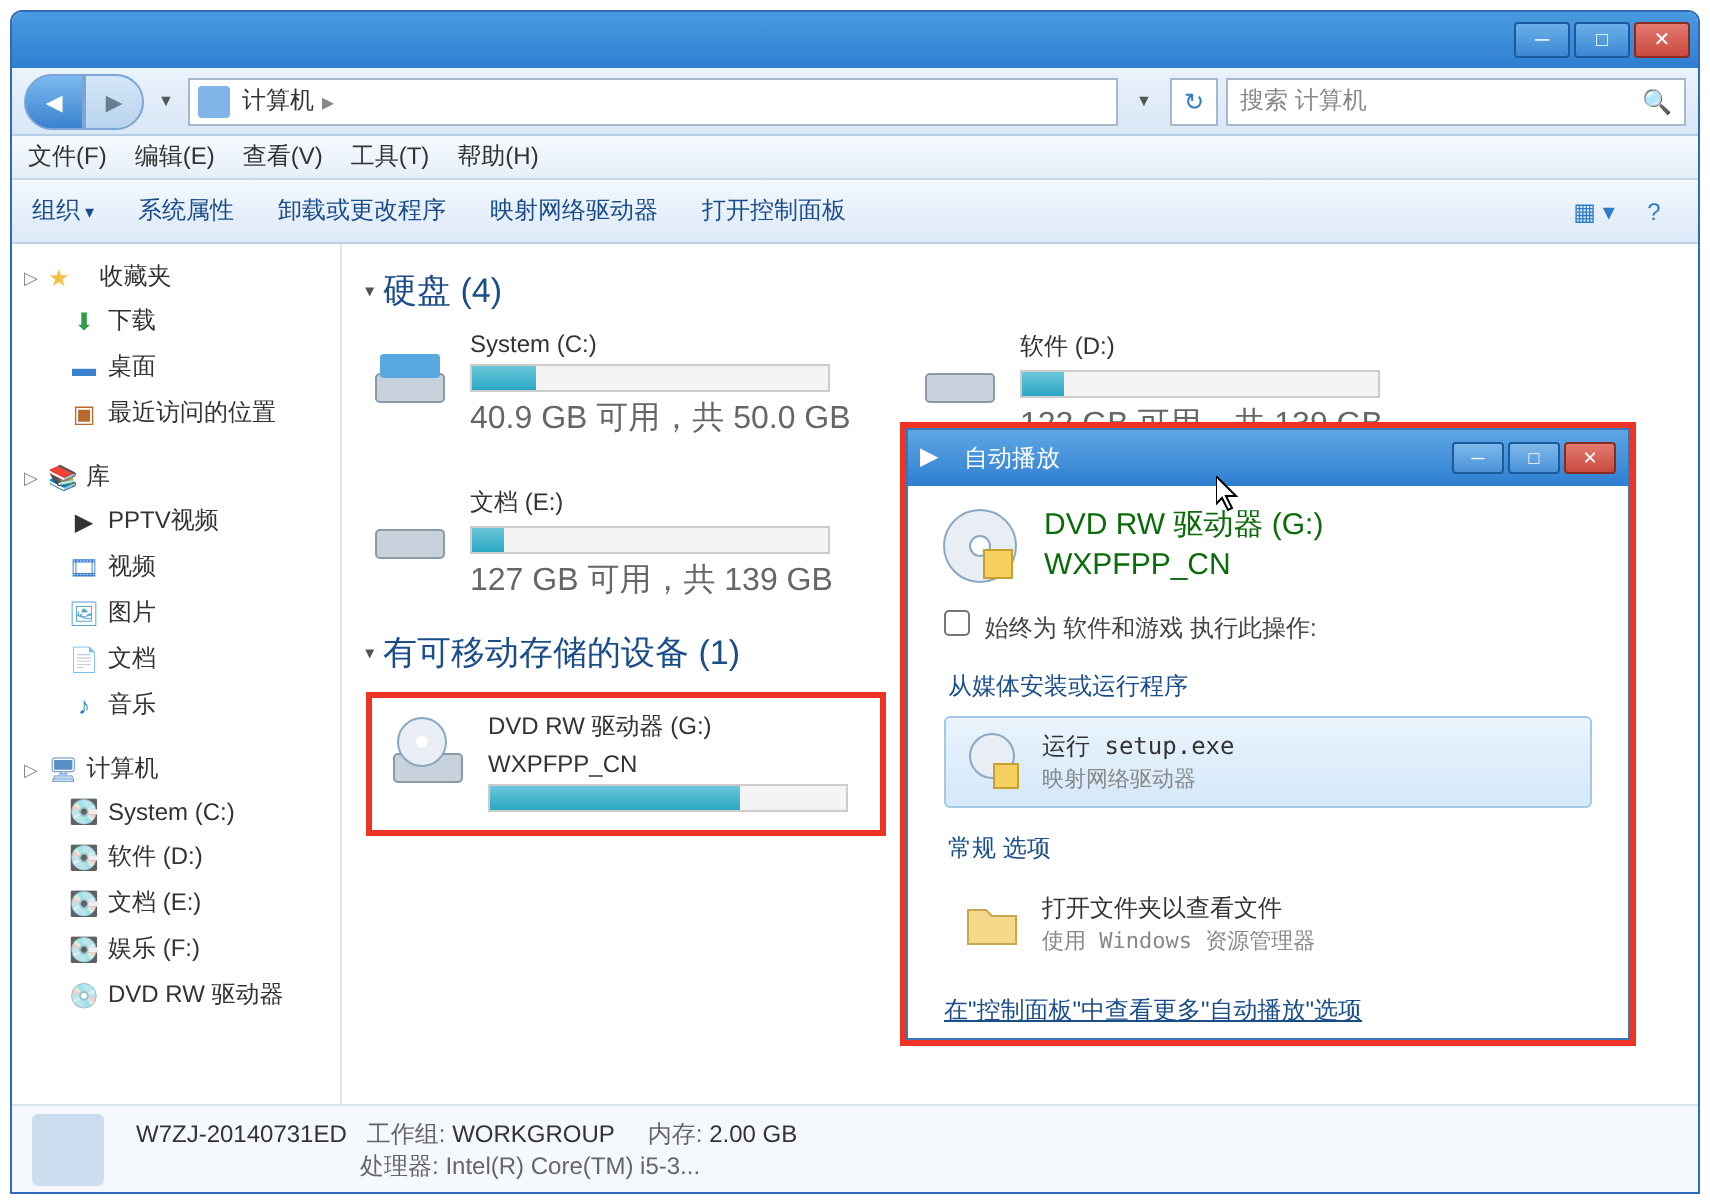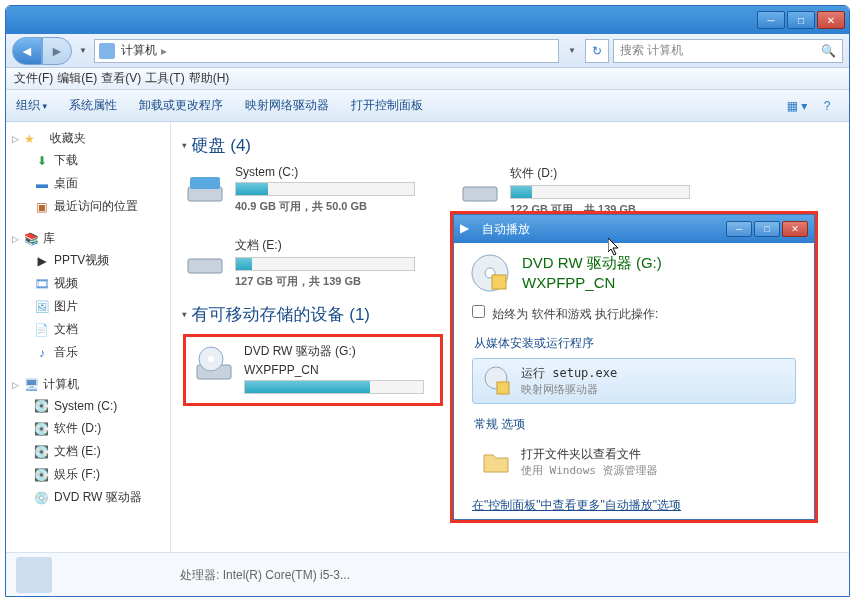--- a/index.html
+++ b/index.html
@@ -18,21 +18,21 @@
 .navbtn.fwd { border-radius: 0 14px 14px 0; background: linear-gradient(#d5e6f7, #b8d4ef); color: #6a7d90; }
 .navdrop { width: 14px; display: flex; align-items: center; justify-content: center; font-size: 8px; color: #555; }
 
 .pathbox { flex: 1; height: 24px; background: #fff; border: 1px solid #a5b8cc; display: flex; align-items: center; padding: 0 4px; font-size: 12px; color: #333; }
 .pathbox .icon { width: 16px; height: 16px; background: #7fb5e8; margin-right: 6px; border-radius: 2px; }
 .pathdrop { width: 18px; height: 22px; display: flex; align-items: center; justify-content: center; font-size: 8px; color: #555; }
 .refresh { width: 24px; height: 24px; border: 1px solid #a5b8cc; background: #fff; display: flex; align-items: center; justify-content: center; color: #2e7dc9; font-size: 12px; }
 .searchbox { width: 230px; height: 24px; background: #fff; border: 1px solid #a5b8cc; display: flex; align-items: center; padding: 0 6px; font-size: 12px; color: #888; }
 .searchbox .sicon { margin-left: auto; color: #2e7dc9; }
 
-.menubar { height: 22px; background: linear-gradient(#f7fbff, #e6eef8); border-bottom: 1px solid #c8d6e6; display: flex; align-items: center; padding: 0 8px; font-size: 12px; color: #333; gap: 4px; }
+.menubar { height: 22px; background: linear-gradient(#f7fbff, #e6eef8); border-bottom: 1px solid #c8d6e6; display: flex; align-items: center; padding: 0 8px; font-size: 12px; color: #333; gap: 14px; }
 .menubar span { cursor: default; }
 
 .toolbar { height: 32px; background: linear-gradient(#f3f8fe, #dce9f7); border-bottom: 1px solid #c0d2e6; display: flex; align-items: center; padding: 0 10px; font-size: 12px; color: #1a4d8a; gap: 22px; }
 .toolbar .dropdown::after { content: " ▾"; font-size: 9px; }
 .toolbar .right { margin-left: auto; display: flex; gap: 6px; }
 .toolbar .iconbtn { width: 24px; height: 22px; display: flex; align-items: center; justify-content: center; color: #2e7dc9; }
 
 .content { display: flex; height: 430px; }
 .sidebar { width: 165px; background: #fff; border-right: 1px solid #e0e6ee; padding: 6px 0; overflow-y: auto; font-size: 12px; }
 .sidegroup { margin-bottom: 10px; }
@@ -44,21 +44,21 @@
 .main { flex: 1; padding: 8px 12px; overflow-y: auto; position: relative; }
 .section-head { font-size: 17px; color: #1a4d8a; margin: 4px 0 8px 0; display: flex; align-items: center; }
 .section-head::before { content: "▸"; font-size: 9px; margin-right: 4px; color: #555; transform: rotate(90deg); display: inline-block; }
 .drives { display: flex; flex-wrap: wrap; gap: 20px; }
 .drive { width: 255px; display: flex; gap: 8px; }
 .drive .dicon { width: 44px; height: 44px; display: flex; align-items: center; justify-content: center; }
 .drive .dinfo { flex: 1; font-size: 12px; }
 .drive .dname { color: #333; margin-bottom: 3px; }
 .drive .bar { width: 180px; height: 14px; border: 1px solid #ccc; background: #f4f4f4; margin-bottom: 3px; }
 .drive .barfill { height: 100%; background: linear-gradient(#6bc7da, #2ba7c4); }
-.drive .dstat { color: #666; font-size: 11px; font-weight: bold; }
+.drive .dstat { color: #666; font-size: 16px; }
 
 .removable-box { border: 3px solid #e32; padding: 6px; margin-top: 4px; width: 260px; }
 
 .statusbar { height: 44px; border-top: 1px solid #d8e2ee; background: #f5f9fd; display: flex; align-items: center; padding: 4px 10px; font-size: 12px; color: #333; gap: 16px; }
 .statusbar .sicon { width: 36px; height: 36px; background: #cdddf0; border-radius: 3px; }
 .statusbar .sinfo { line-height: 16px; }
 
 
 .popup-wrap { position: absolute; left: 450px; top: 211px; width: 368px; height: 312px; border: 3px solid #e32; }
 .popup { width: 100%; height: 100%; border: 1px solid #3a75b5; background: #fff; }
@@ -295,20 +295,26 @@
               </div>
           </div>
         </div>
       </div>
     </div>
   </div>
 
   <div class="statusbar">
     <div class="sicon"></div>
     <div class="sinfo">
+      <div><span>W7ZJ-20140731ED</span>
+        &nbsp;&nbsp;<span style="color:#666">工作组:</span>
+        <span>WORKGROUP</span>
+        &nbsp;&nbsp;&nbsp;&nbsp;<span style="color:#666">内存:</span>
+        <span>2.00 GB</span>
+      </div>
       <div style="color:#666;padding-left:112px"><span>处理器:</span>
         <span>Intel(R) Core(TM) i5-3...</span>
       </div>
     </div>
   </div>
 </div>
 
 <div class="popup-wrap">
   <div class="popup">
     <div class="ptitle">

